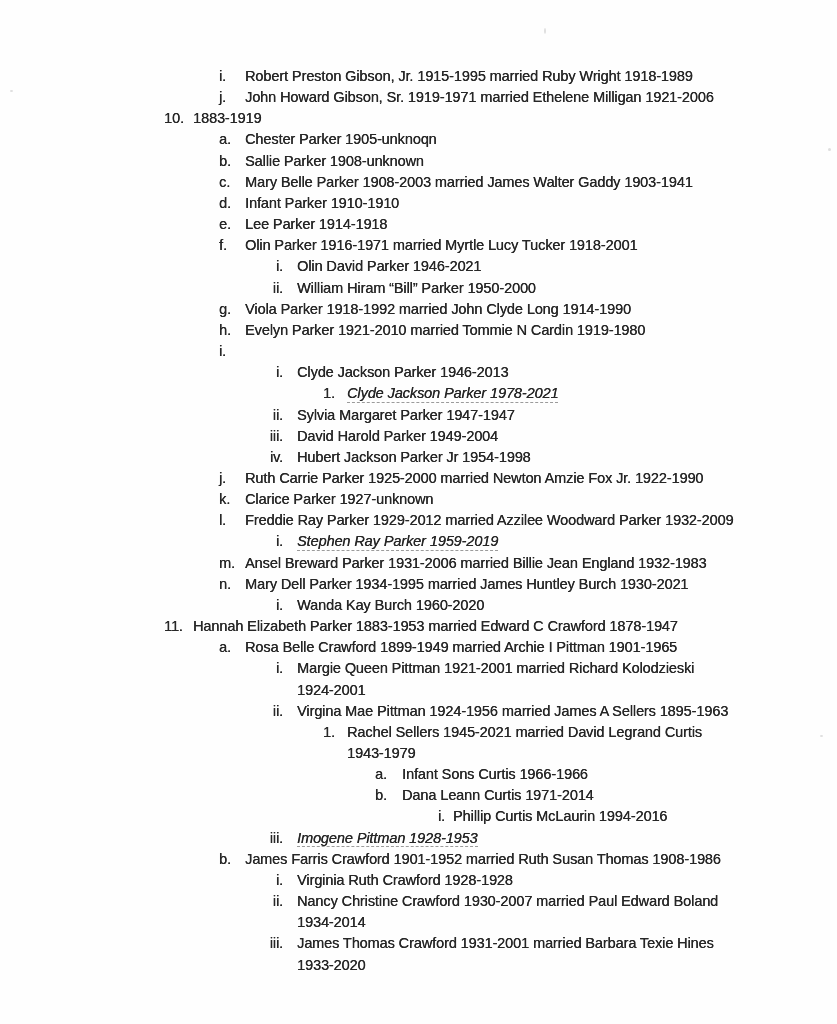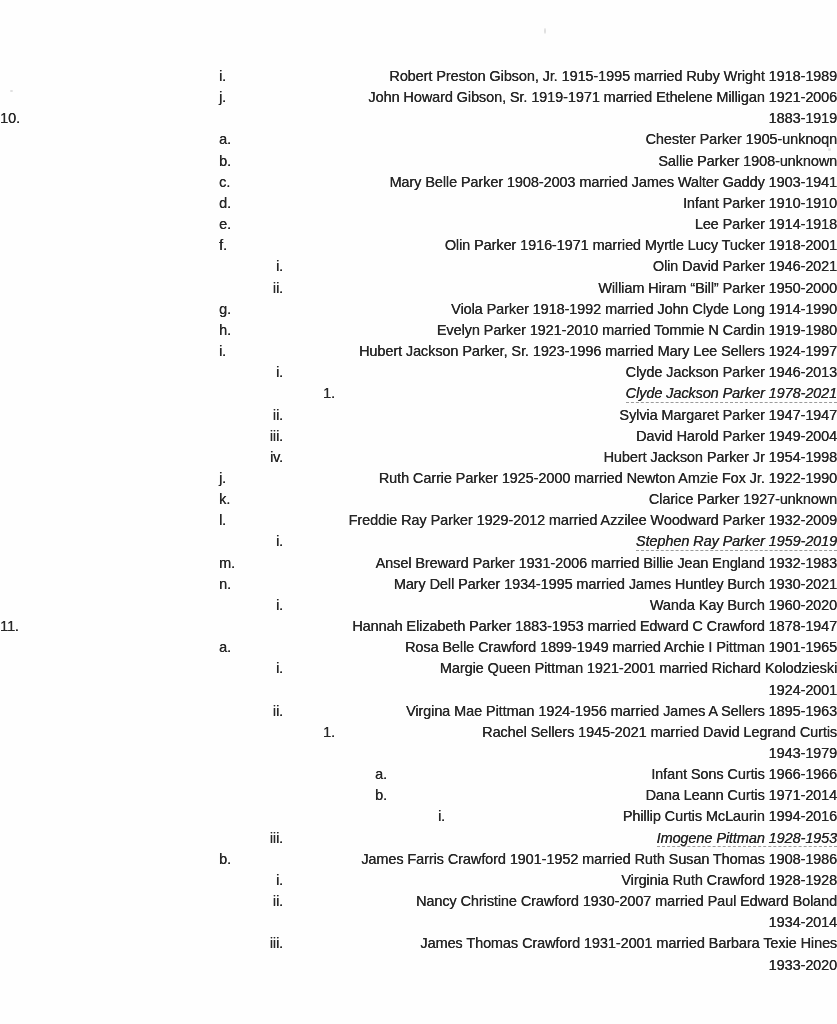--- a/index.html
+++ b/index.html
@@ -23,25 +23,25 @@
     top: 66px;
     left: 0;
     right: 0;
   }
   .row {
     display: flex;
     align-items: flex-start;
     line-height: 21.15px;
   }
   .m { flex: none; white-space: pre; }
-  .t { flex: 1; min-width: 0; text-align: right; }
+  .t { flex: 1; min-width: 0; }
   .t1, .t2 { white-space: nowrap; }
 
   
-  .lvl1 .m { min-width: 29px; }
+  .lvl1 .m { margin-left: 164px; min-width: 29px; }
   .lvl2 .m { margin-left: 219px; min-width: 26px; }
   .lvl3 .m { margin-left: 240px; min-width: 43px; text-align: right; margin-right: 14px; }
   .lvl4 .m { margin-left: 323px; min-width: 24px; }
   .lvl5 .m { margin-left: 375px; min-width: 27px; }
   .lvl6 .m { margin-left: 400px; min-width: 45px; text-align: right; margin-right: 8px; }
 
   
   .u .t1 > span {
     border-bottom: 1.5px dashed #9b9b9b;
     padding-bottom: 0.5px;
@@ -153,23 +153,20 @@
 
     <div class="row lvl2">
       <span class="m">h.</span>
       <div class="t">
         <div class="t1"><span>Evelyn Parker 1921-2010 married Tommie N Cardin 1919-1980</span></div>
       </div>
     </div>
 
     <div class="row lvl2">
       <span class="m">i.</span>
-      <div class="t">
-        <div class="t1"><span>Hubert Jackson Parker, Sr. 1923-1996 married Mary Lee Sellers 1924-1997</span></div>
-      </div>
     </div>
 
     <div class="row lvl3">
       <span class="m">i.</span>
       <div class="t">
         <div class="t1"><span>Clyde Jackson Parker 1946-2013</span></div>
       </div>
     </div>
 
     <div class="row lvl4 u">

